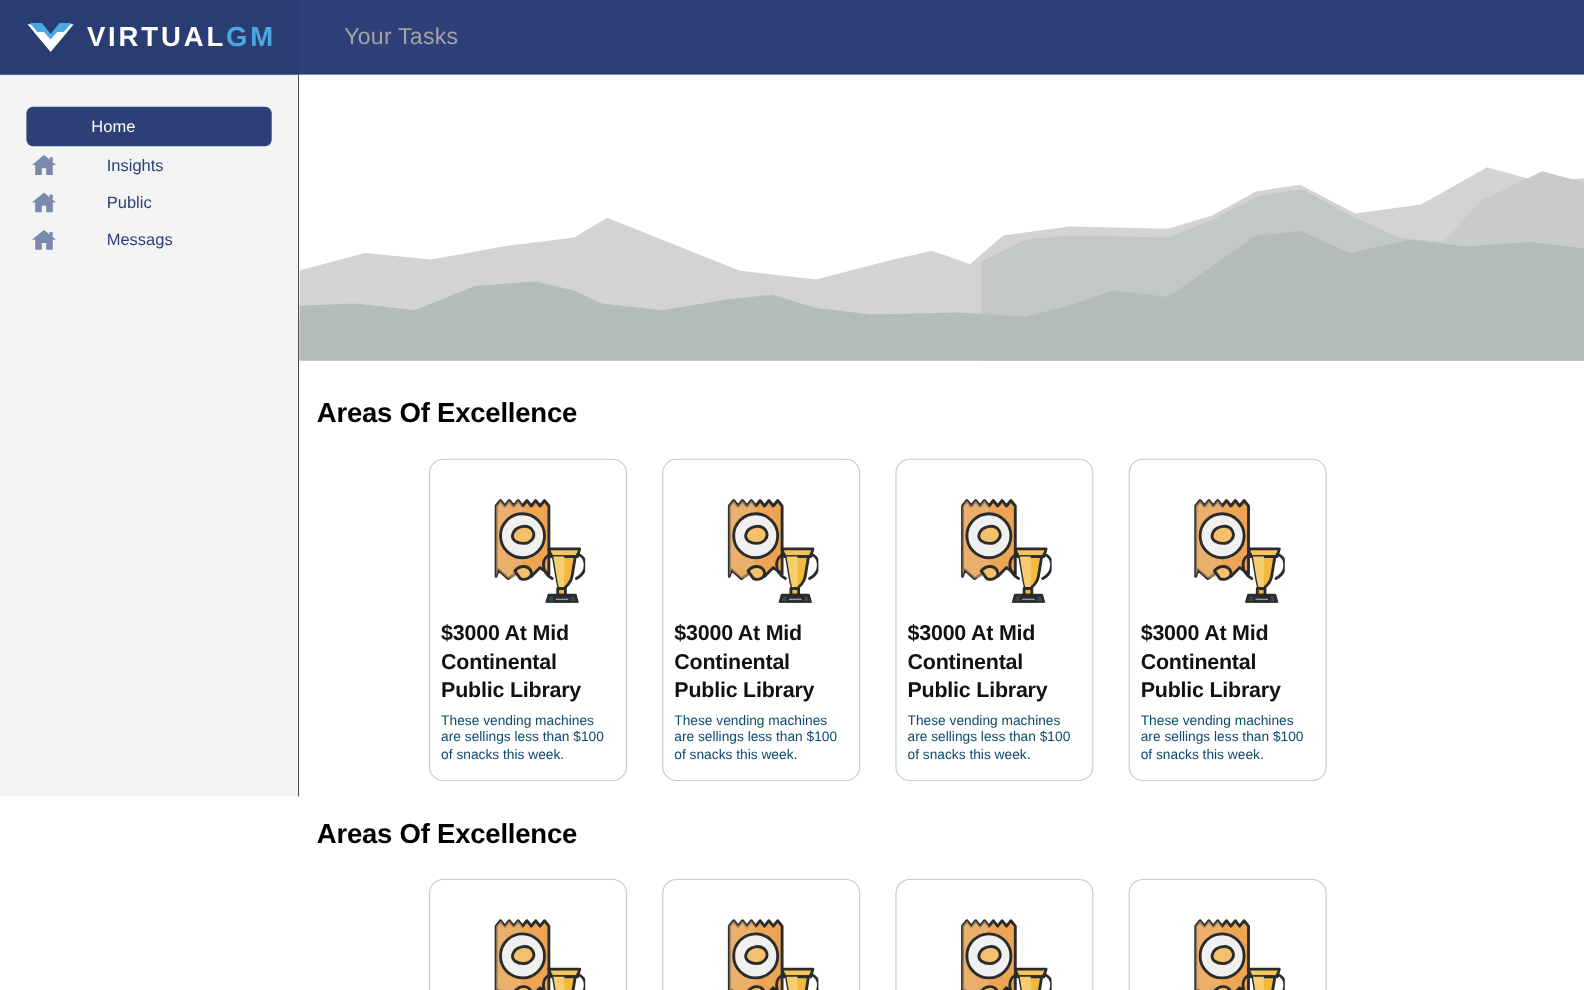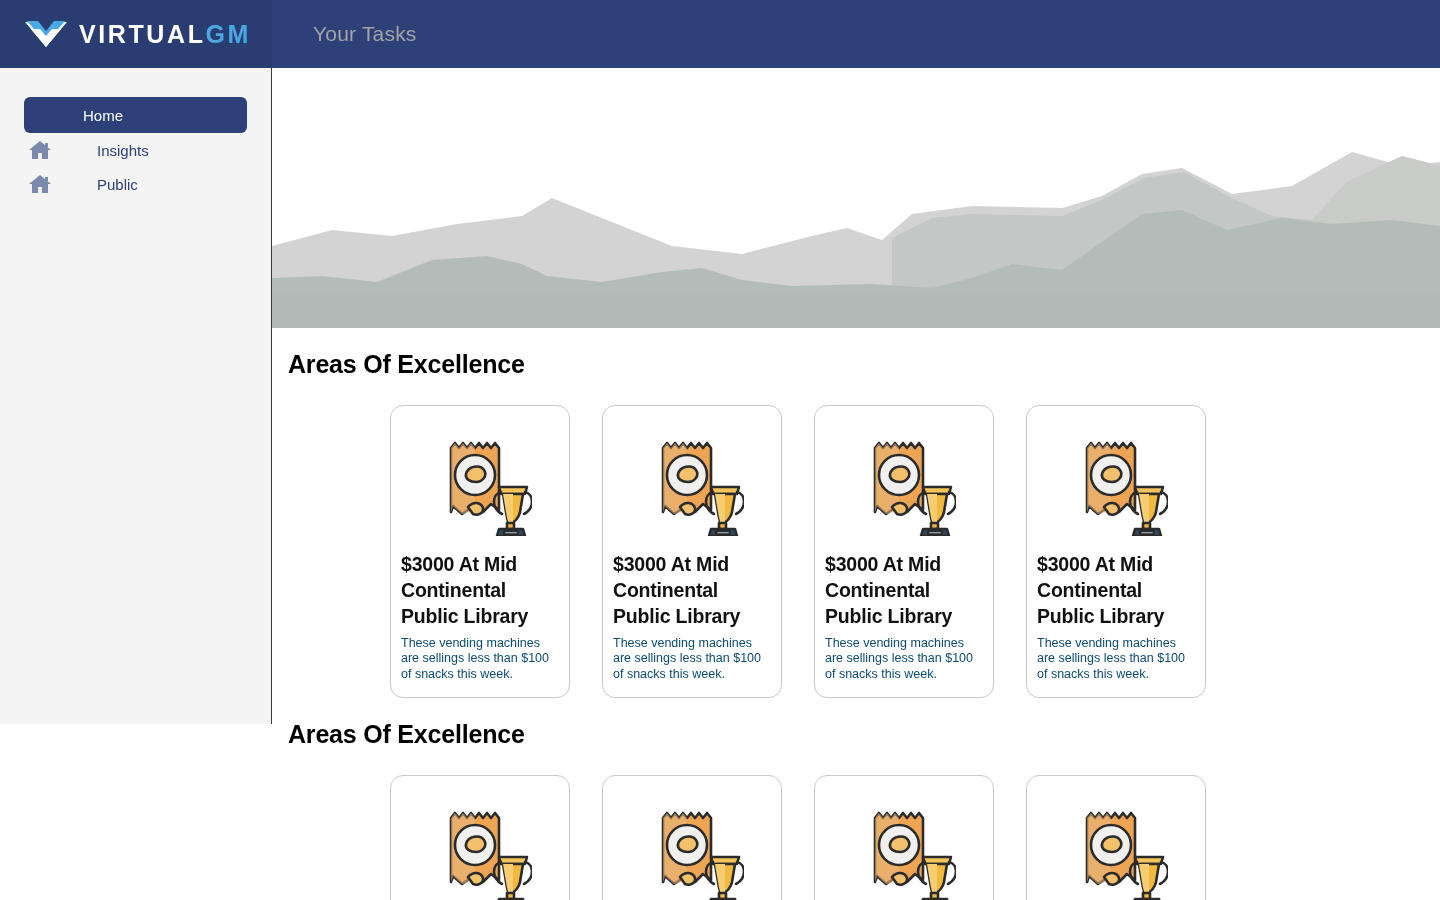--- a/index.html
+++ b/index.html
@@ -83,21 +83,21 @@
   .hero {
     width: 1168px; height: 260px;
     position: relative; overflow: hidden;
     background: #ffffff;
   }
   .hero svg { display: block; width: 1168px; height: 260px; }
 
   .section { padding: 0 0 0 16px; }
   .section-title {
     font-size: 25px; font-weight: bold; color: #000000;
-    margin: 0 0 0 0; padding-top: 22px; letter-spacing: -0.2px;
+    margin: 0 0 0 0; padding-top: 34px; letter-spacing: -0.2px;
   }
 
   .card-row {
     display: flex; gap: 32px;
     padding-left: 102px; padding-top: 26px;
   }
 
   .card {
     width: 180px; height: 293px;
     border: 1.2px solid #c9c9c9;
@@ -164,20 +164,29 @@
       <span class="nav-icon">
         <svg viewBox="0 0 24 22" width="24" height="22">
           <path d="M12 2 L23 11 L20 11 L20 20 L14 20 L14 14 L10 14 L10 20 L4 20 L4 11 L1 11 Z" fill="#7b89ad"></path>
           <rect x="17" y="4" width="3" height="4" fill="#7b89ad"></rect>
         </svg>
       </span>
       <span class="nav-label">Public</span>
     </div>
 
 
+    <div class="nav-item">
+      <span class="nav-icon">
+        <svg viewBox="0 0 24 22" width="24" height="22">
+          <path d="M12 2 L23 11 L20 11 L20 20 L14 20 L14 14 L10 14 L10 20 L4 20 L4 11 L1 11 Z" fill="#7b89ad"></path>
+          <rect x="17" y="4" width="3" height="4" fill="#7b89ad"></rect>
+        </svg>
+      </span>
+      <span class="nav-label">Messags</span>
+    </div>
 
   </nav>
 
   <main class="main">
 
     <div class="hero">
       <span>
       <svg viewBox="0 0 1168 260" preserveAspectRatio="none">
         <rect x="0" y="0" width="1168" height="260" fill="#ffffff"></rect>
 

